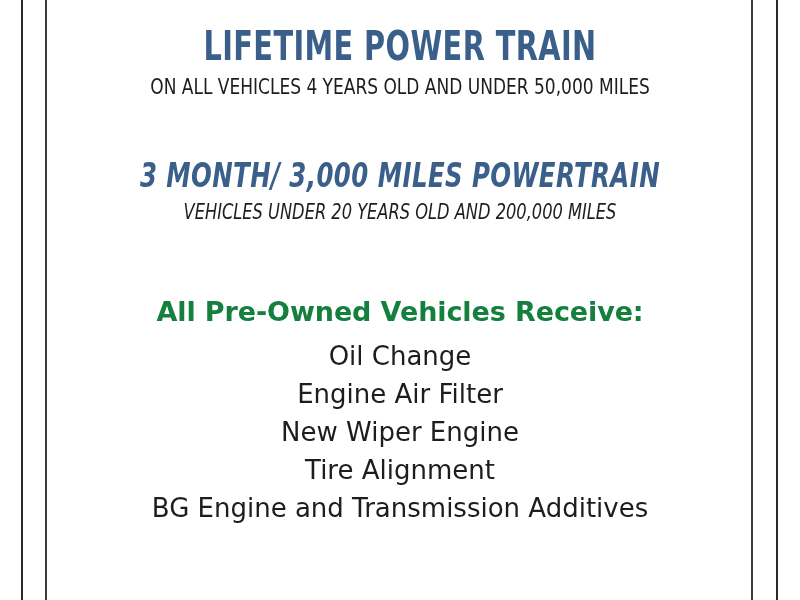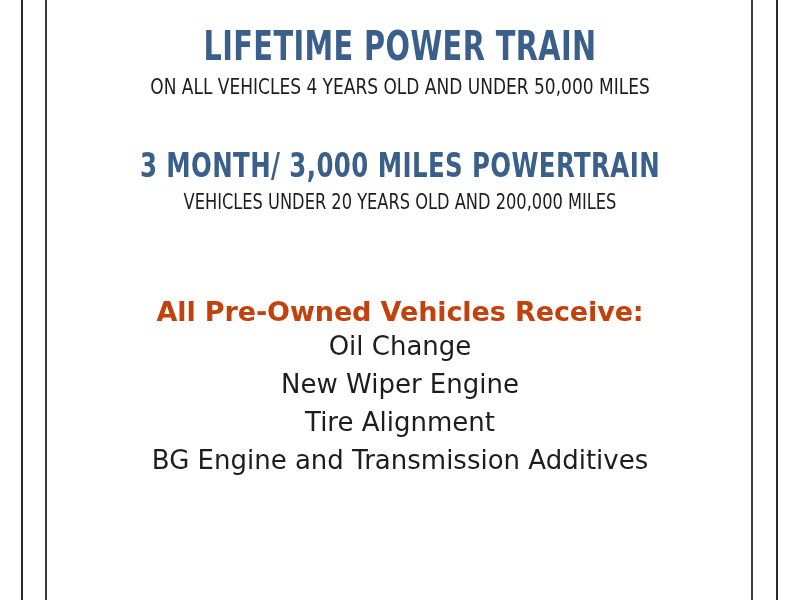--- a/index.html
+++ b/index.html
@@ -75,21 +75,21 @@
     font-size: 40px;
     transform: scaleX(0.80);
   }
   #block-lifetime .warranty-sub {
     font-size: 22px;
     margin-top: 10px;
     transform: scaleX(0.86);
   }
 
   
-  #block-three-month { position: absolute; left: 0; right: 0; top: 148px; }
+  #block-three-month { position: absolute; left: 0; right: 0; top: 158px; font-style: italic; }
   #block-three-month .warranty-title {
     font-size: 34px;
     transform: scaleX(0.80);
   }
   #block-three-month .warranty-sub {
     font-size: 21px;
     margin-top: 10px;
     transform: scaleX(0.86);
   }
 
@@ -97,40 +97,40 @@
   #services {
     position: absolute;
     left: 0;
     right: 0;
     top: 298px;
   }
   #services-heading {
     font-family: "DejaVu Sans", "Liberation Sans", sans-serif;
     font-weight: bold;
     font-size: 27px;
-    color: #c2410c;
+    color: #15803d;
     line-height: 1.0;
     letter-spacing: -0.1px;
     white-space: nowrap;
     text-align: center;
   }
   #services-list {
     list-style: none;
     margin: 0;
     padding: 0;
   }
   #services-list li {
     font-family: "DejaVu Sans", "Liberation Sans", sans-serif;
     font-weight: 400;
     font-size: 26px;
     color: #1d1d1d;
     line-height: 38px;
     white-space: nowrap;
   }
-  #services-list li:first-child { margin-top: 2px; }
+  #services-list li:first-child { margin-top: 12px; }
 </style>
 </head>
 <body>
 
 <div id="page">
 
   <div class="rule rule-l1"></div>
   <div class="rule soft rule-l2"></div>
   <div class="rule soft rule-r1"></div>
   <div class="rule rule-r2"></div>
@@ -144,20 +144,21 @@
 
     <div class="warranty-block" id="block-three-month">
       <div class="warranty-title">3 MONTH/ 3,000 MILES POWERTRAIN</div>
       <div class="warranty-sub">VEHICLES UNDER 20 YEARS OLD and 200,000 MILES</div>
     </div>
 
     <div id="services">
       <div id="services-heading">All Pre-Owned Vehicles Receive:</div>
       <ul id="services-list">
         <li>Oil Change</li>
+        <li>Engine Air Filter</li>
         <li>New Wiper Engine</li>
         <li>Tire Alignment</li>
         <li>BG Engine and Transmission Additives</li>
       </ul>
     </div>
 
   </div>
 </div>
 
 </body></html>

